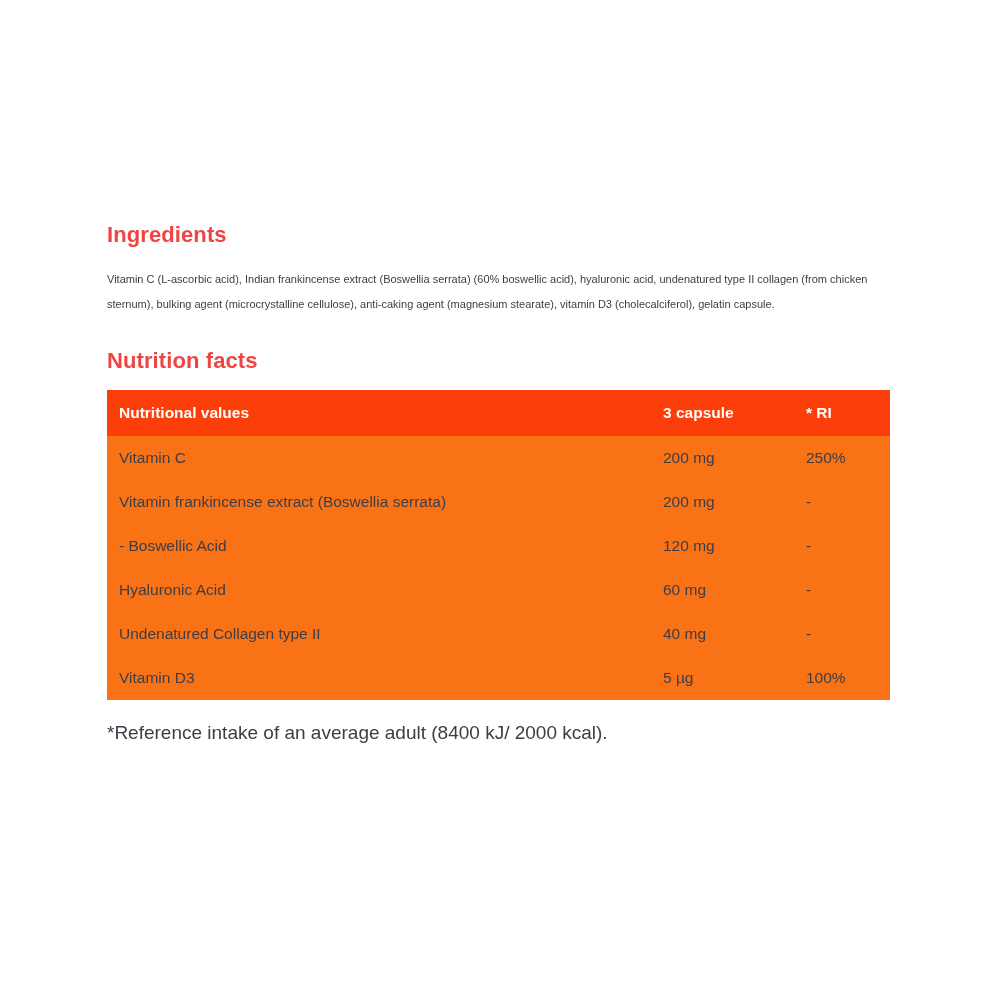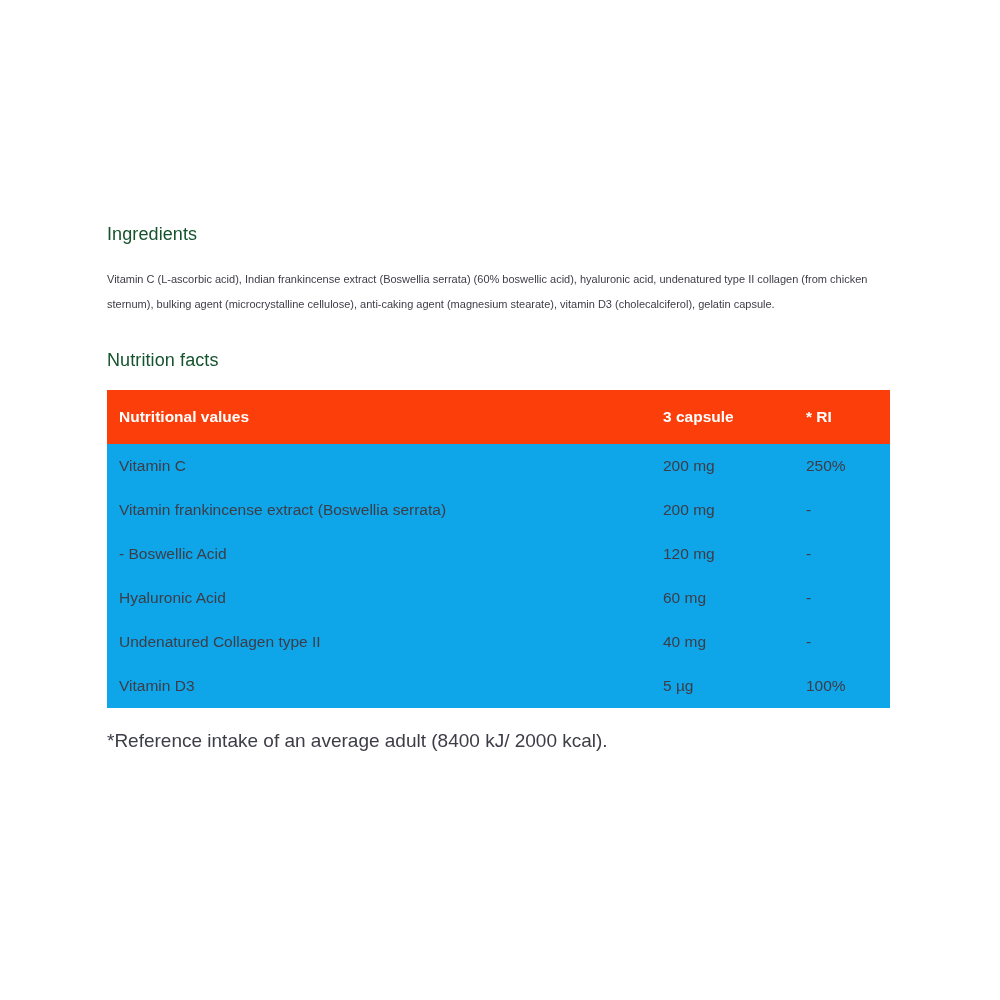--- a/index.html
+++ b/index.html
@@ -9,24 +9,24 @@
     background: #ffffff;
     font-family: "Liberation Sans", sans-serif;
   }
   .content {
     position: absolute;
     left: 107px;
     top: 224px;
     width: 783px;
   }
   .section-heading {
-    font-size: 18px;
+    font-size: 22px;
     line-height: 21px;
-    font-weight: 400;
-    color: #14532d;
+    font-weight: 700;
+    color: #ef4444;
     letter-spacing: 0.1px;
   }
   .ingredients-text {
     margin-top: 22px;
     font-size: 11px;
     line-height: 25px;
     color: #3d3d47;
   }
   .nutrition-heading {
     margin-top: 33px;
@@ -37,28 +37,28 @@
     font-size: 15.5px;
     color: #3d3d47;
   }
   .t-row {
     display: grid;
     grid-template-columns: 544px 143px 1fr;
     align-items: center;
     padding-left: 12px;
   }
   .t-row.header {
-    height: 54px;
+    height: 46px;
     background: #fb3e0a;
     color: #ffffff;
     font-weight: 700;
   }
   .t-row.data {
     height: 44px;
-    background: #0ea5e9;
+    background: #f97316;
   }
   .footnote {
     margin-top: 22px;
     font-size: 19px;
     line-height: 22px;
     color: #3d3d47;
   }
 </style>
 </head>
 <body>

